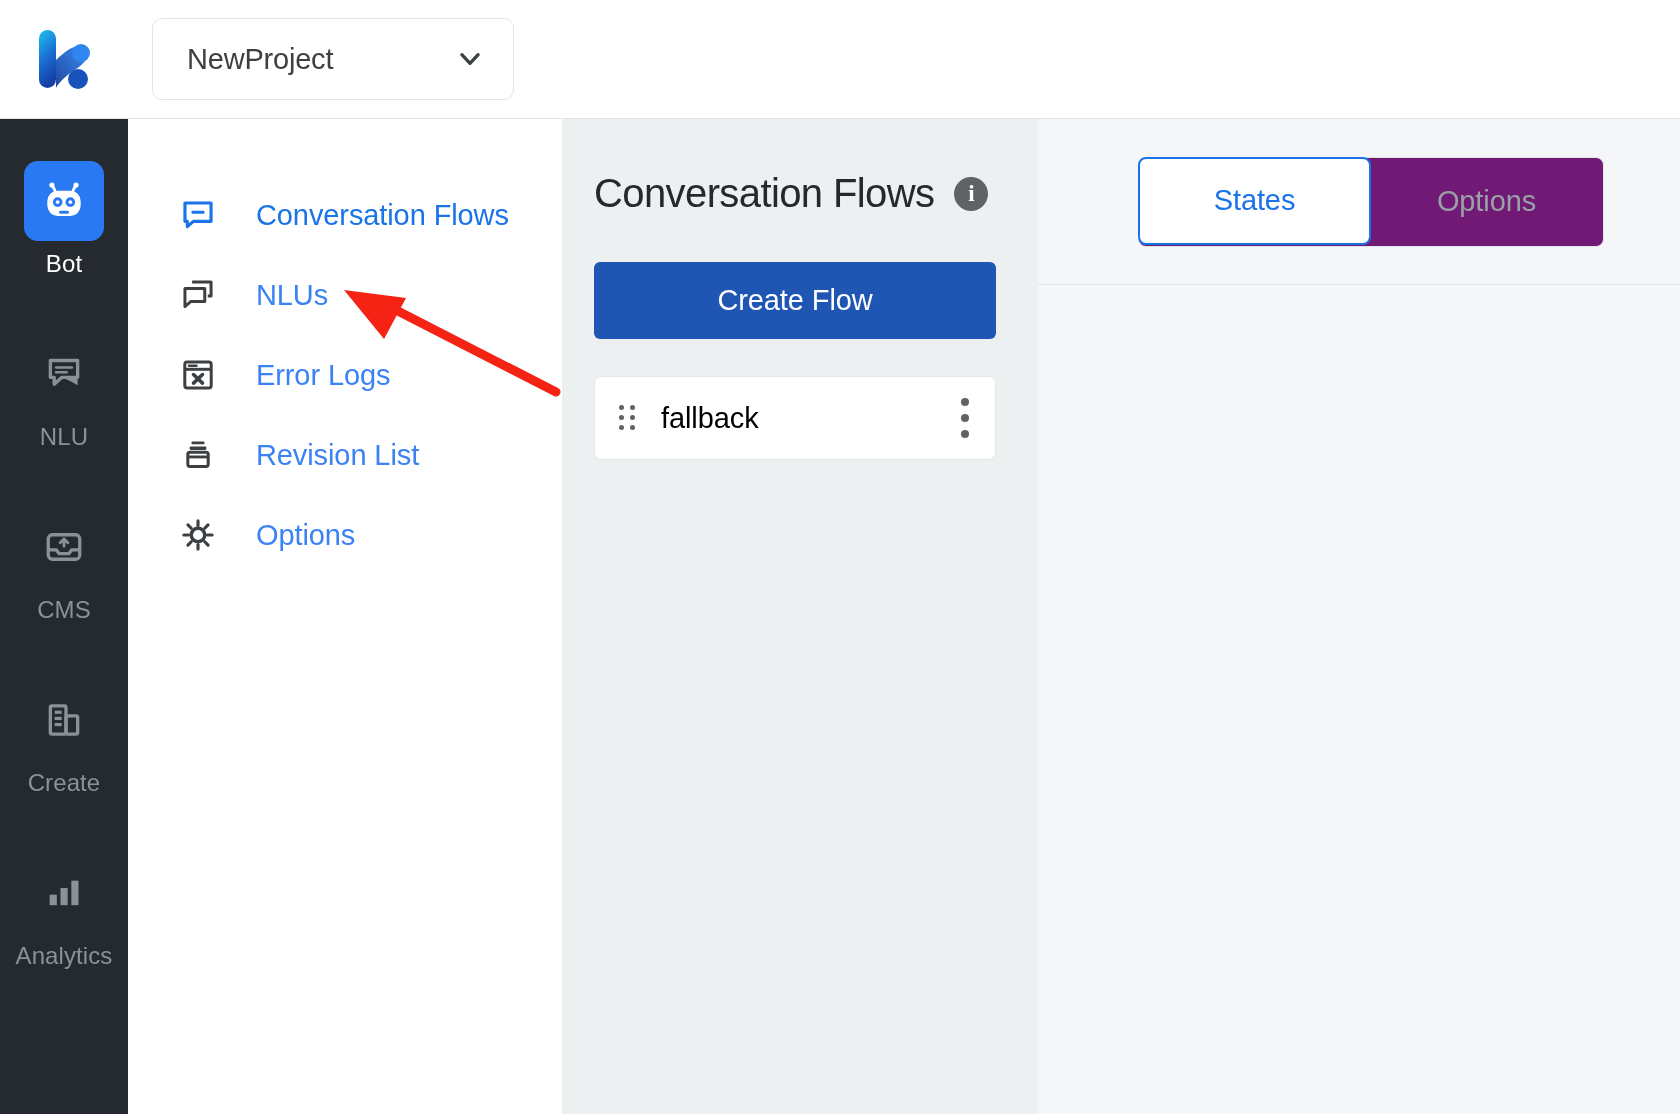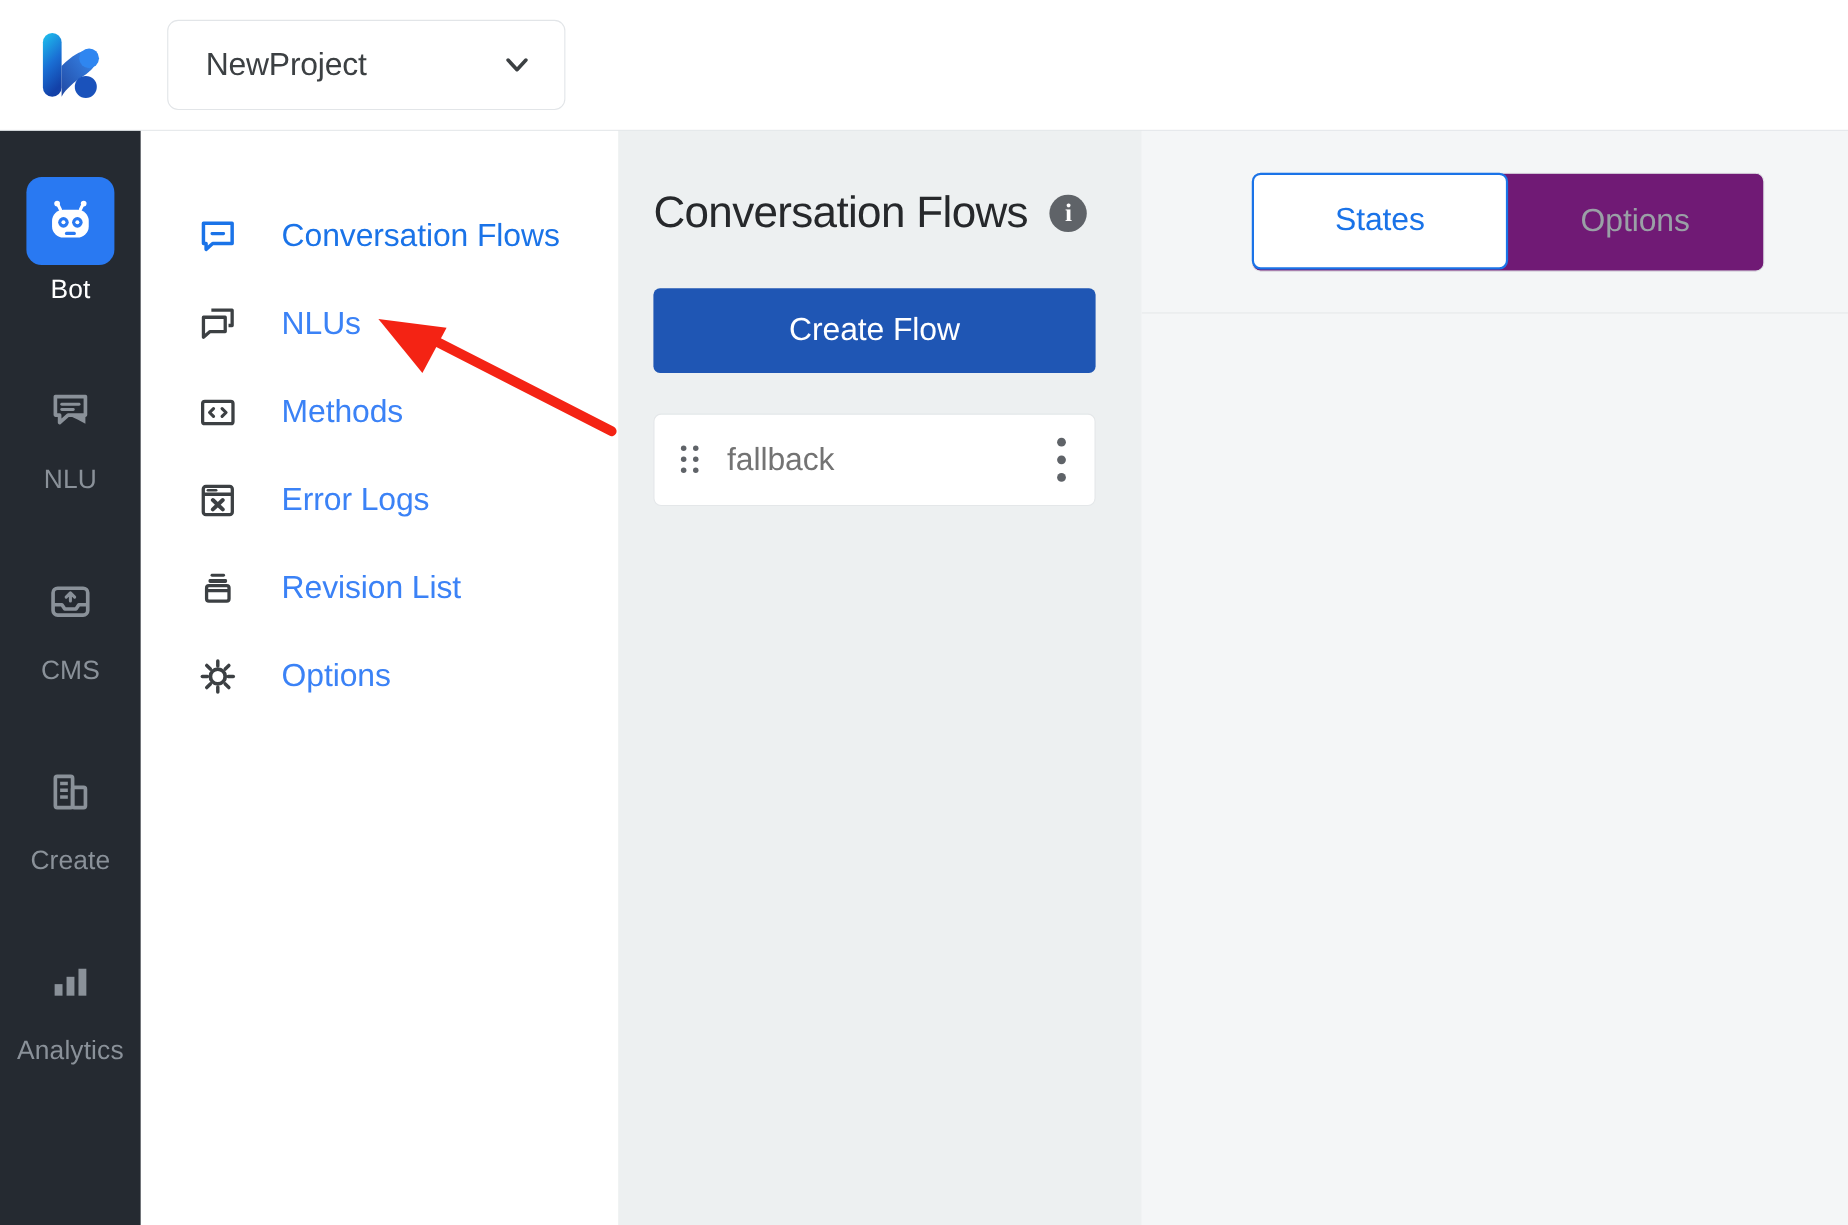--- a/index.html
+++ b/index.html
@@ -167,21 +167,21 @@
     flex: none;
   }
   .drag-handle i {
     display: block; width: 5px; height: 5px;
     border-radius: 50%;
     background: #5f6368;
   }
   .flow-name {
     margin-left: 24px;
     font-size: 29px;
-    color: #737373;
+    color: #000000;
     letter-spacing: -0.1px;
   }
   .flow-card.selected .flow-name { color: #1a73e8; }
   .kebab {
     position: absolute; right: 26px; top: 50%;
     transform: translateY(-50%);
     width: 8px; height: 40px;
     display: flex; flex-direction: column;
     justify-content: space-between;
     align-items: center;
@@ -354,30 +354,20 @@
     <div class="nav-item">
       <span class="nav-ico">
         <svg width="36" height="36" viewBox="0 0 24 24">
           <path d="M8.1 3.3 h12.6 v9.3 h-2.2" fill="none" stroke="#3c4043" stroke-width="2" stroke-linejoin="round"></path>
           <path d="M3.3 7.6 h13.2 v8.7 h-9.2 l-4 3.4 v-3.4 z" fill="none" stroke="#3c4043" stroke-width="2" stroke-linejoin="round"></path>
         </svg>
       </span>
       <span class="nav-text">NLUs</span>
     </div>
 
-    <div class="nav-item">
-      <span class="nav-ico">
-        <svg width="36" height="36" viewBox="0 0 24 24">
-          <rect x="2.8" y="5.2" width="18.4" height="13.6" rx="1.4" fill="none" stroke="#3c4043" stroke-width="2"></rect>
-          <path d="M9.4 9.6 L7 12 L9.4 14.4" fill="none" stroke="#3c4043" stroke-width="1.9" stroke-linecap="round" stroke-linejoin="round"></path>
-          <path d="M14.6 9.6 L17 12 L14.6 14.4" fill="none" stroke="#3c4043" stroke-width="1.9" stroke-linecap="round" stroke-linejoin="round"></path>
-        </svg>
-      </span>
-      <span class="nav-text">Methods</span>
-    </div>
 
     <div class="nav-item">
       <span class="nav-ico">
         <svg width="36" height="36" viewBox="0 0 24 24">
           <rect x="3.2" y="3.4" width="17.6" height="17.2" rx="1.6" fill="none" stroke="#3c4043" stroke-width="2"></rect>
           <path d="M3.2 8.2 h17.6" stroke="#3c4043" stroke-width="2"></path>
           <path d="M6 5.8 h5" stroke="#3c4043" stroke-width="1.6" stroke-linecap="round"></path>
           <path d="M9 11.7 L15 17.4 M15 11.7 L9 17.4" stroke="#3c4043" stroke-width="2.4" stroke-linecap="round"></path>
         </svg>
       </span>

